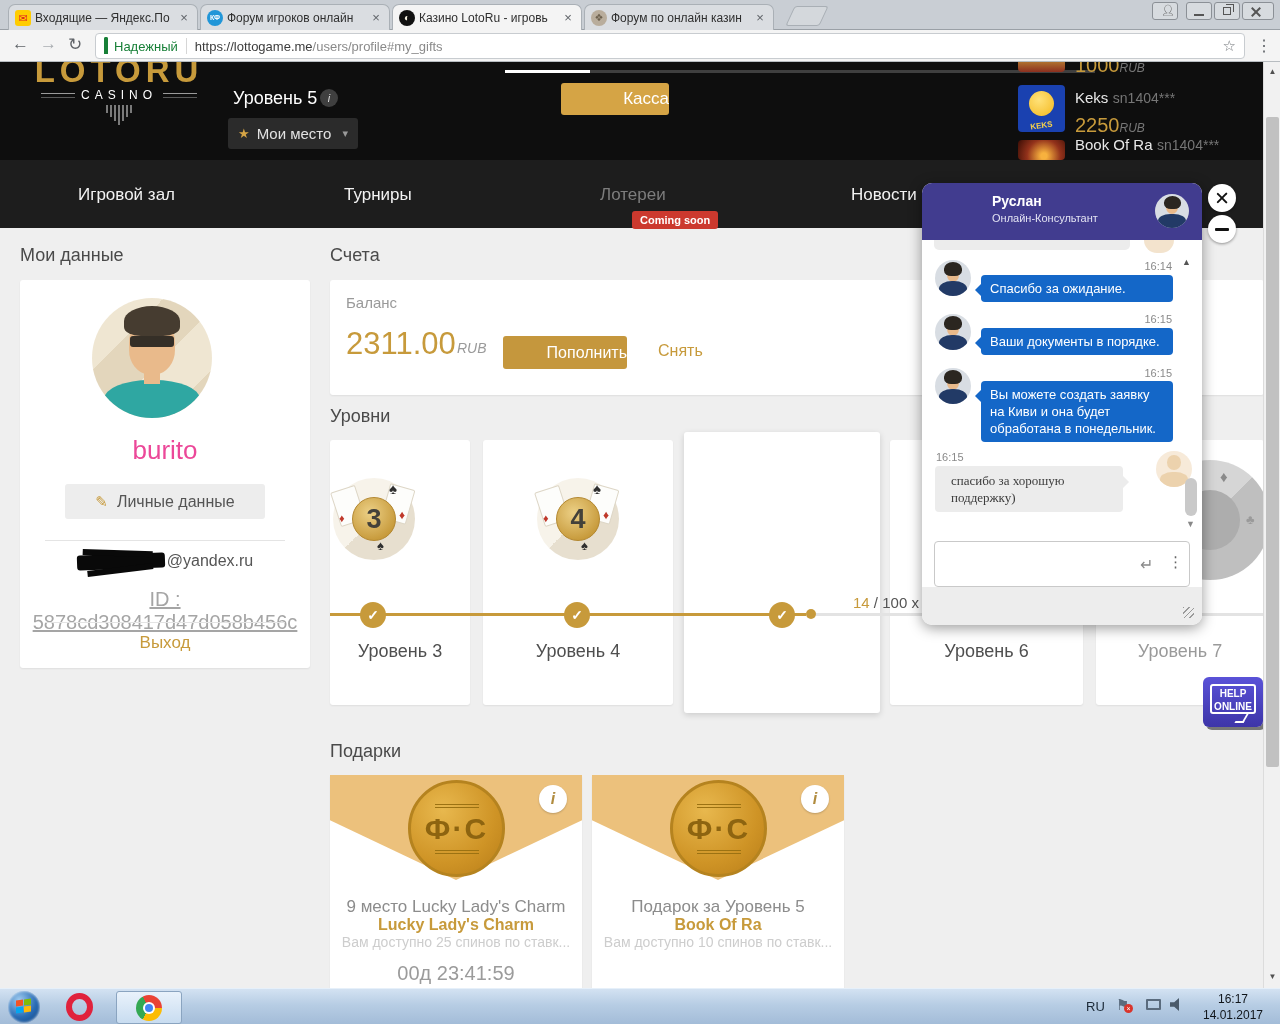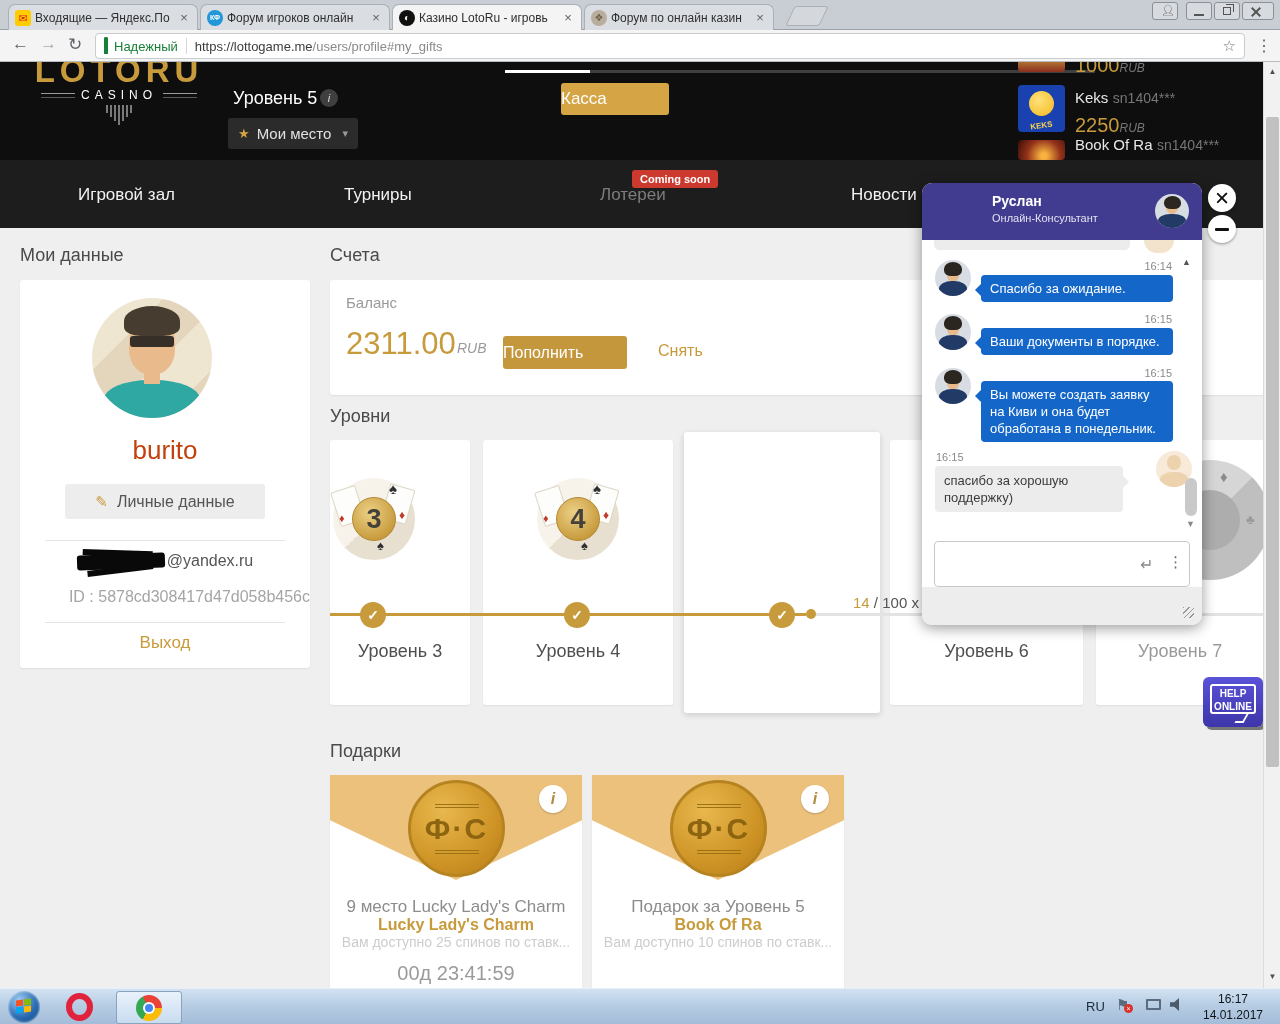--- a/index.html
+++ b/index.html
@@ -33,22 +33,22 @@
   .urlhost{color:#3c3c3c;} .urlpath{color:#8a8a8a;}
   .star{margin-left:auto;color:#767a7e;font-size:15px;}
   .dots{left:1256px;top:6px;color:#5f6368;font-size:16px;}
 
   
   #page{left:0;top:62px;width:1280px;height:926px;background:#efefef;overflow:hidden;}
   .siteheader{left:0;top:0;width:1264px;height:98px;background:#0e0e0e;overflow:hidden;}
   .sitenav{left:0;top:98px;width:1264px;height:68px;background:#1d1d1d;}
   .navitem{top:25px;color:#f2f2f2;font-size:17px;}
   .navitem.dis{color:#7d7d7d;}
-  .badge{background:#cc392e;color:#fff;font-size:11px;font-weight:bold;border-radius:3px;padding:3px 8px;}
-  .goldbtn{background:#d5a445;color:#fff;text-align:left;border-radius:3px;}
+  .badge{background:#cc392e;color:#fff;font-size:11px;font-weight:bold;border-radius:3px;padding:3px 8px;margin-top:41px;}
+  .goldbtn{background:#d5a445;color:#fff;text-align:right;border-radius:3px;}
   .heading{font-size:18px;color:#4a4a4a;}
   .card{background:#fff;border-radius:3px;box-shadow:0 1px 2px rgba(0,0,0,.07);}
 
   
   .logo-main{color:#c79a3b;font-size:33px;letter-spacing:5px;font-weight:bold;}
   .logo-sub{color:#fff;font-size:12px;letter-spacing:5px;}
   .rule{width:34px;height:5px;border-top:1px solid #9a9a9a;border-bottom:1px solid #5a5a5a;}
   .fbar{display:inline-block;width:2px;background:#7a7a7a;margin:0 1px;vertical-align:top;}
 
   
@@ -88,21 +88,21 @@
   .cavatar{position:absolute;border-radius:50%;overflow:hidden;background:#d8dde3;}
   .cavatar .hair{position:absolute;left:25%;top:6%;width:50%;height:38%;background:#2b2620;border-radius:50% 50% 40% 40%;}
   .cavatar .face{position:absolute;left:32%;top:18%;width:36%;height:42%;background:#e8b98a;border-radius:50%;}
   .cavatar .suit{position:absolute;left:10%;top:58%;width:80%;height:46%;background:#223a66;border-radius:45% 45% 0 0;}
   .uavatar{position:absolute;border-radius:50%;background:#f7ead9;overflow:hidden;}
   .uavatar .head{position:absolute;left:31%;top:12%;width:38%;height:40%;background:#ecd2ad;border-radius:50%;}
   .uavatar .shou{position:absolute;left:12%;top:58%;width:76%;height:45%;background:#ecd2ad;border-radius:45% 45% 0 0;}
   .mtime{position:absolute;font-size:11px;color:#8a8a8a;}
   .bubble{position:absolute;background:#1467c8;color:#fff;font-size:13px;border-radius:4px;padding:5px 9px;line-height:17px;}
   .bubble:before{content:"";position:absolute;left:-6px;top:9px;border:6px solid transparent;border-right-color:#1467c8;border-left:none;}
-  .ubub{position:absolute;background:#ececec;color:#3c3c3c;font-size:13px;border-radius:4px;padding:6px 9px;line-height:17px;}
+  .ubub{position:absolute;background:#ececec;color:#3c3c3c;font-size:13px;border-radius:4px;padding:6px 16px;line-height:17px;font-family:Liberation Serif, serif;}
   .ubub:after{content:"";position:absolute;right:-6px;top:10px;border:6px solid transparent;border-left-color:#ececec;border-right:none;}
   .chatinput{position:absolute;left:12px;top:358px;width:256px;height:46px;border:1px solid #c9c9c9;border-radius:4px;background:#fff;}
   .chatfoot{position:absolute;left:0;top:404px;width:280px;height:38px;background:#ededed;border-radius:0 0 10px 10px;}
   .rhandle{position:absolute;width:11px;height:11px;background:repeating-linear-gradient(135deg,#9a9a9a 0 1px,transparent 1px 4px);}
   .circbtn{position:absolute;width:28px;height:28px;border-radius:50%;background:#fff;z-index:55;box-shadow:0 1px 3px rgba(0,0,0,.4);}
   .cbx1,.cbx2{position:absolute;left:13px;top:7px;width:2.4px;height:14px;background:#111;border-radius:1px;}
   .cbx1{transform:rotate(45deg);} .cbx2{transform:rotate(-45deg);}
   .cbminus{position:absolute;left:7px;top:13px;width:14px;height:3px;background:#111;border-radius:1px;}
 
   .helpbadge{left:1203px;top:615px;width:60px;height:50px;z-index:40;border-radius:6px;
@@ -258,31 +258,31 @@
     <span class="abs heading" style="left:330px;top:183px;">Счета</span>
 
     <div class="abs card" style="left:20px;top:218px;width:290px;height:388px;">
       <div class="abs" style="left:72px;top:18px;width:120px;height:120px;border-radius:50%;overflow:hidden;background:linear-gradient(135deg,#efe6d2 0 30%,#e3d6bc 30% 55%,#efe6d2 55% 80%,#e3d6bc 80%);">
         <div class="abs" style="left:37px;top:18px;width:46px;height:58px;background:#e9ba8b;border-radius:46% 46% 42% 42%;"></div>
         <div class="abs" style="left:32px;top:8px;width:56px;height:30px;background:#463c30;border-radius:50% 50% 30% 30%;"></div>
         <div class="abs" style="left:38px;top:38px;width:44px;height:11px;background:#352f27;border-radius:3px;"></div>
         <div class="abs" style="left:12px;top:82px;width:96px;height:40px;background:#2fa7a2;border-radius:48% 48% 0 0;"></div>
         <div class="abs" style="left:52px;top:74px;width:16px;height:12px;background:#e9ba8b;"></div>
       </div>
-      <div class="abs" style="left:0;top:155px;width:100%;text-align:center;font-size:26px;color:#c2410c;">burito</div>
+      <div class="abs" style="left:0;top:155px;width:100%;text-align:center;font-size:26px;color:#ec4899;">burito</div>
       <div class="abs flex" style="left:45px;top:204px;width:200px;height:35px;background:#ededed;border-radius:3px;justify-content:center;gap:9px;">
         <span style="color:#c79a3b;font-size:15px;">✎</span>
         <span style="color:#555;font-size:16px;">Личные данные</span>
       </div>
       <div class="abs" style="left:25px;top:260px;width:240px;border-top:1px solid #e4e4e4;"></div>
       <div class="abs flex" style="left:0;top:272px;width:100%;justify-content:center;gap:2px;">
         <span class="scribble"></span>
         <span style="font-size:16px;color:#555;">@yandex.ru</span>
       </div>
-      <div class="abs" style="left:0;top:308px;width:100%;text-align:right;font-size:16px;color:#a5a5a5;">ID : 5878cd308417d47d058b456c</div>
+      <div class="abs" style="left:0;top:308px;width:100%;text-align:center;font-size:20px;color:#a5a5a5;text-decoration:underline;">ID : 5878cd308417d47d058b456c</div>
       <div class="abs" style="left:25px;top:342px;width:240px;border-top:1px solid #e4e4e4;"></div>
       <div class="abs" style="left:0;top:353px;width:100%;text-align:center;font-size:17px;color:#c79a3b;">Выход</div>
     </div>
 
     <div class="abs card" style="left:330px;top:218px;width:934px;height:115px;">
       <span class="abs" style="left:16px;top:14px;font-size:15px;color:#9a9a9a;">Баланс</span>
       <span class="abs" style="left:16px;top:46px;font-size:31px;color:#c79a3b;">2311.00</span>
       <span class="abs" style="left:127px;top:60px;font-size:14px;color:#9a9a9a;font-style:italic;">RUB</span>
       <div class="abs goldbtn" style="left:173px;top:56px;width:124px;height:33px;line-height:33px;font-size:16px;background:#c5973d;">Пополнить</div>
       <span class="abs" style="left:328px;top:62px;font-size:16px;color:#c79a3b;">Снять</span>

